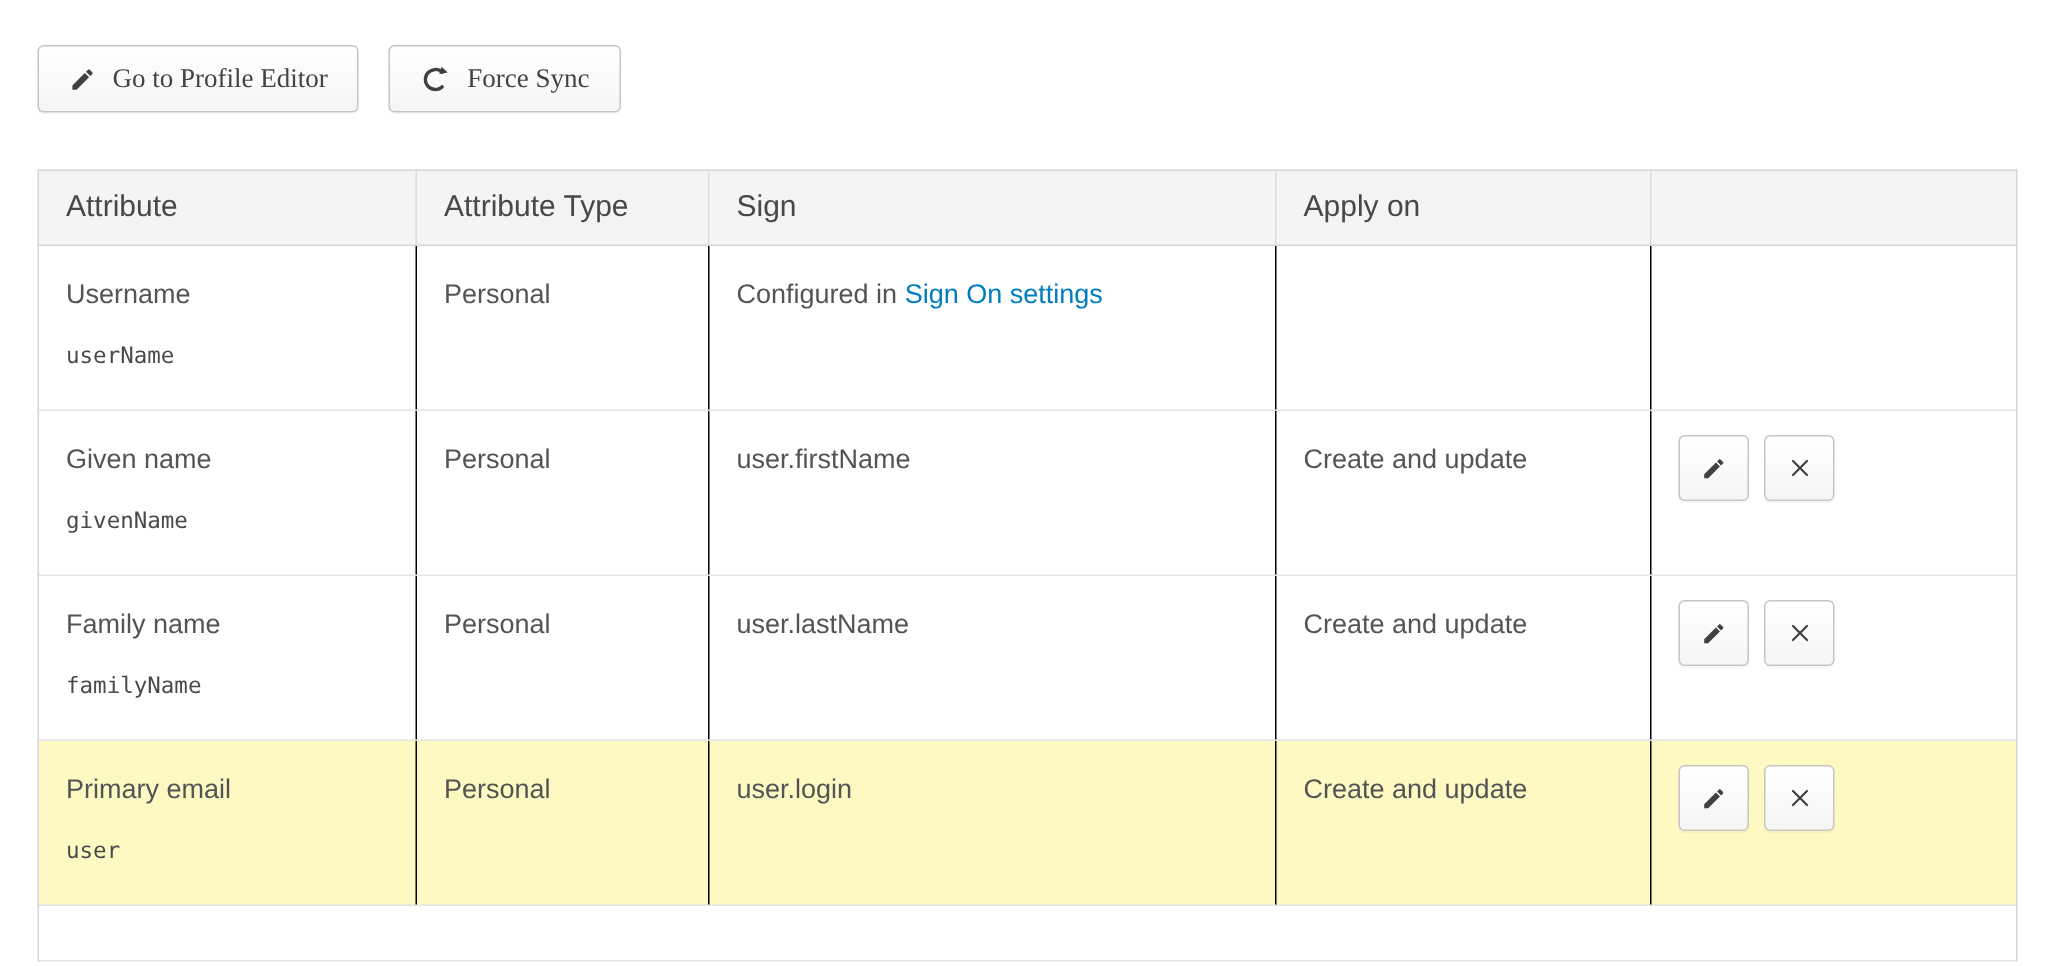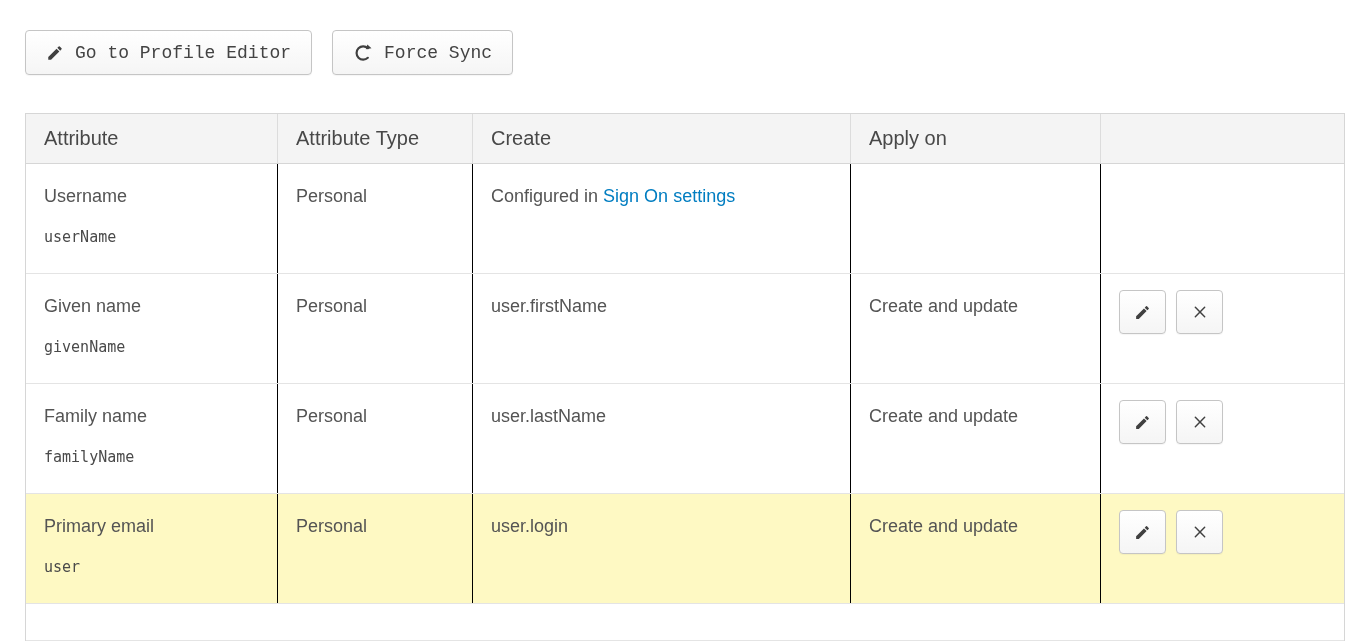--- a/index.html
+++ b/index.html
@@ -11,21 +11,21 @@
   }
   .page { padding: 30px 25px 0 25px; }
 
   
   .toolbar { display: flex; gap: 20px; margin-bottom: 38px; }
   .btn {
     display: inline-flex; align-items: center; gap: 11px;
     height: 45px; padding: 0 20px;
     background: linear-gradient(#ffffff, #f5f5f5);
     border: 1px solid #c5c5c5; border-radius: 4px;
-    font-family: Liberation Mono, monospace;
+    font-family: Liberation Serif, serif;
     font-size: 18px; color: #434343; cursor: pointer;
     box-shadow: 0 1px 1px rgba(0,0,0,0.04);
   }
   .btn .icon { display: inline-flex; align-items: center; }
 
   
   .table {
     border: 1px solid #d6d6d6;
     border-bottom: none;
     width: 1320px;
@@ -108,21 +108,21 @@
       </span>
       <span>Force Sync</span>
     </button>
   </div>
 
   <div class="table">
 
     <div class="thead">
       <div class="th">Attribute</div>
       <div class="th">Attribute Type</div>
-      <div class="th">Create</div>
+      <div class="th">Sign</div>
       <div class="th">Apply on</div>
       <div class="th"></div>
     </div>
 
     <div class="tr">
       <div class="td">
         <div class="attr-label">Username</div>
         <div class="attr-name">userName</div>
       </div>
       <div class="td">Personal</div>

